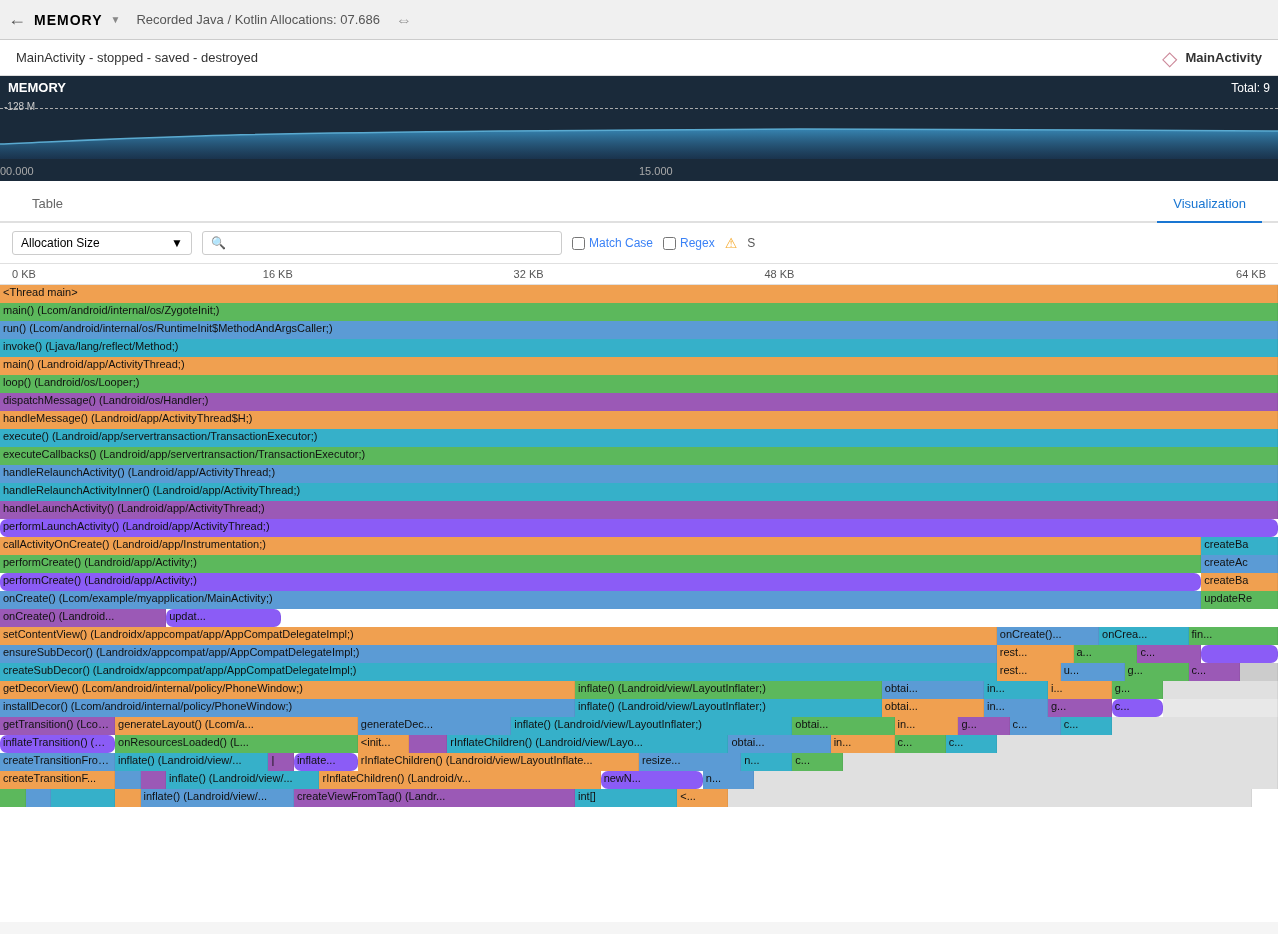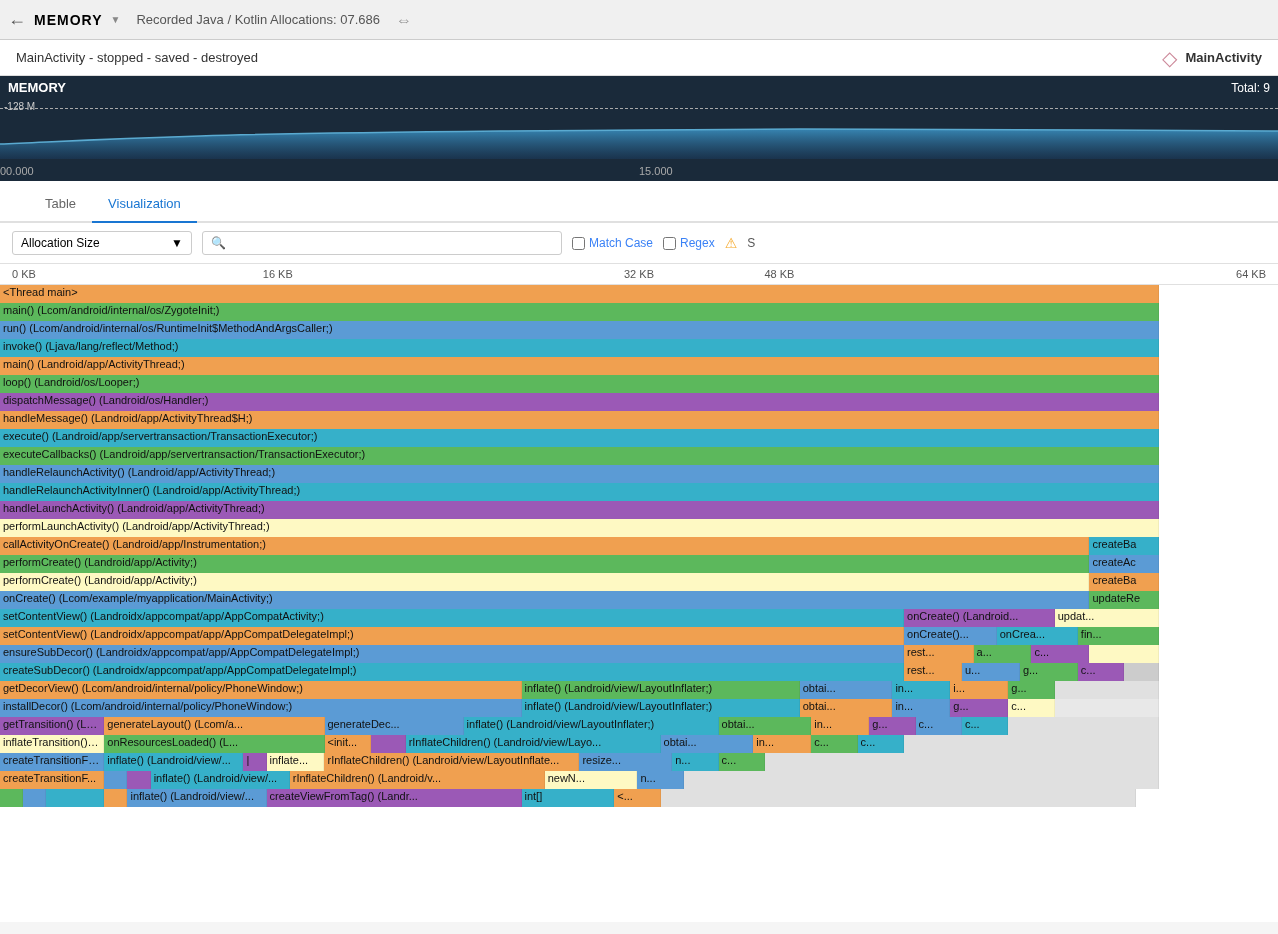--- a/index.html
+++ b/index.html
@@ -36,21 +36,21 @@
     .memory-line-128 {
       position: absolute; top: 32px; left: 0; right: 0;
       border-top: 1px dashed #aaa; color: #ccc; font-size: 10px;
     }
     .memory-line-label { position: absolute; left: 4px; top: -8px; font-size: 10px; color: #ccc; }
     .memory-graph { position: absolute; bottom: 22px; left: 0; right: 0; height: 55px; }
     .memory-timeline { display: flex; justify-content: space-between; padding: 2px 0; color: #aaa; font-size: 11px; position: absolute; bottom: 2px; left: 0; right: 0; }
 
     .tabs-bar {
       display: flex; align-items: flex-end; background: #fff;
-      border-bottom: 2px solid #e0e0e0; padding: 0 29px; height: 42px;
+      border-bottom: 2px solid #e0e0e0; padding: 0 16px; height: 42px; justify-content: space-between;
     }
     .tab {
       padding: 10px 16px; cursor: pointer; font-size: 13px; color: #666;
       border-bottom: 2px solid transparent; margin-bottom: -2px;
     }
     .tab.active { color: #1976d2; border-bottom: 2px solid #1976d2; font-weight: 500; }
 
     .filter-bar {
       display: flex; align-items: center; gap: 10px; padding: 8px 12px;
       background: #fff; border-bottom: 1px solid #e0e0e0;
@@ -78,35 +78,35 @@
     }
     .scale-item { flex: 1; text-align: left; }
     .scale-item:last-child { text-align: right; }
 
     .visualization-area {
       overflow: auto; height: calc(934px - 40px - 36px - 105px - 42px - 46px - 28px);
       background: #fff;
     }
 
     .flame-row {
-      display: flex; width: 1159px; min-height: 18px; align-items: flex-start;
+      display: flex; width: 1278px; min-height: 18px; align-items: flex-start;
     }
     .flame-cell {
       height: 18px; font-size: 11px; color: #111; overflow: hidden;
       white-space: nowrap; text-overflow: ellipsis; padding: 1px 3px;
       cursor: pointer; border-right: 1px solid rgba(0,0,0,0.05);
     }
 
     
     .c-orange { background: #f0a050; }
     .c-green { background: #5cb85c; }
     .c-blue { background: #5b9bd5; }
     .c-teal { background: #36b0c9; }
     .c-purple { background: #9b59b6; }
-    .c-pink { background: #fef9c3; }
+    .c-pink { background: #8b5cf6; border-radius: 7px; }
 
     .full-row { width: 100%; }
 
   </style>
 </head>
 <body>
 
 <div class="top-bar">
   <button class="back-btn">←</button>
   <span class="memory-title">MEMORY</span>
@@ -173,21 +173,21 @@
     <input type="checkbox" style="">
     <label>Regex</label>
   </div>
   <span class="warn-icon">⚠</span>
   <span class="s-label">S</span>
 </div>
 
 <div class="scale-bar">
   <span class="scale-item">0 KB</span>
   <span class="scale-item" style="">16 KB</span>
-  <span class="scale-item" style="text-align:center">32 KB</span>
+  <span class="scale-item" style="">32 KB</span>
   <span class="scale-item" style="text-align:left">48 KB</span>
   <span class="scale-item" style="text-align:right">64 KB</span>
 </div>
 
 <div class="visualization-area">
 
   <div class="flame-row">
     <div class="flame-cell c-orange full-row">&lt;Thread main&gt;</div>
   </div>
 
@@ -258,21 +258,20 @@
     <div class="flame-cell c-pink" style="width:94%">performCreate() (Landroid/app/Activity;)</div>
     <div class="flame-cell c-orange" style="width:6%">createBa</div>
   </div>
 
   <div class="flame-row">
     <div class="flame-cell c-blue" style="width:94%">onCreate() (Lcom/example/myapplication/MainActivity;)</div>
     <div class="flame-cell c-green" style="width:6%">updateRe</div>
   </div>
 
   <div class="flame-row">
-    <div class="flame-cell c-teal" style="width:78%">setContentView() (Landroidx/appcompat/app/AppCompatActivity;)</div>
     <div class="flame-cell c-purple" style="width:13%">onCreate() (Landroid...</div>
     <div class="flame-cell c-pink" style="width:9%">updat...</div>
   </div>
 
   <div class="flame-row">
     <div class="flame-cell c-orange" style="width:78%">setContentView() (Landroidx/appcompat/app/AppCompatDelegateImpl;)</div>
     <div class="flame-cell c-blue" style="width:8%">onCreate()...</div>
     <div class="flame-cell c-teal" style="width:7%">onCrea...</div>
     <div class="flame-cell c-green" style="width:7%">fin...</div>
   </div>

